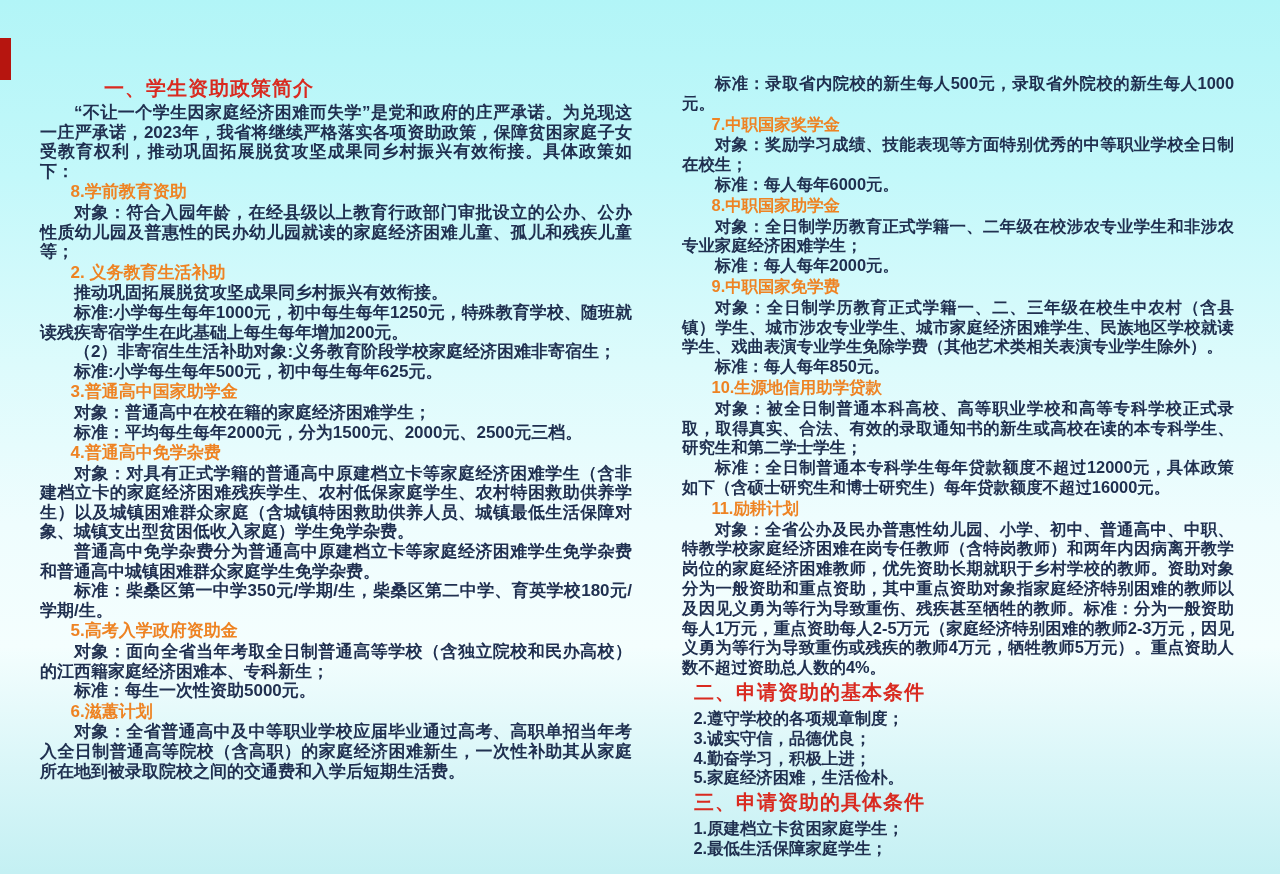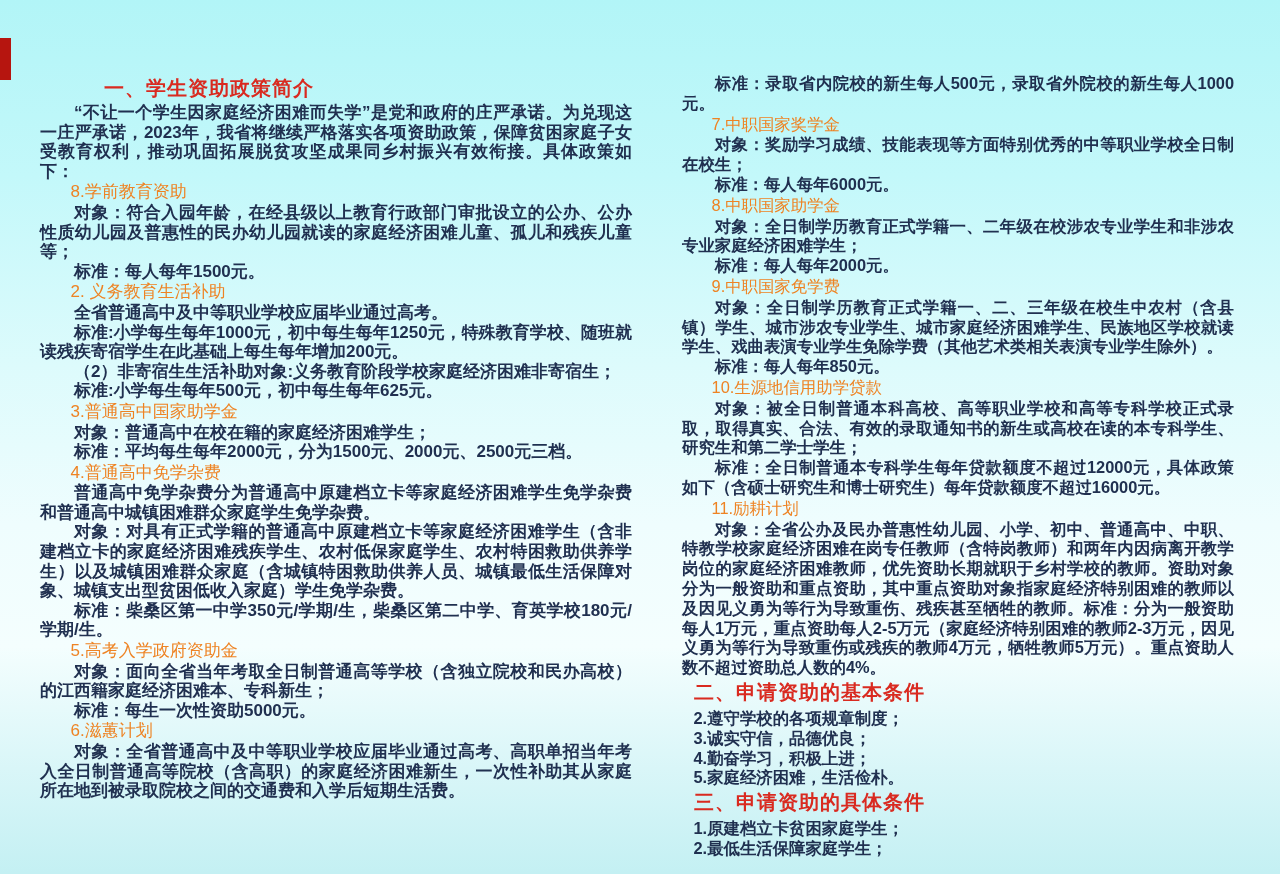--- a/index.html
+++ b/index.html
@@ -33,21 +33,21 @@
     text-align:justify;
     letter-spacing:0;
     margin-top:40px;
   }
   .col-left{left:40px;width:592px;font-size:17px;line-height:19.6px;}
   .col-right{left:682px;width:552px;font-size:16.4px;line-height:19.8px;}
   .blk{margin:0;}
   .para{text-indent:2em;}
   .heading-orange{
     color:var(--heading-orange);
-    font-weight:400;
+    font-weight:700;
     text-indent:1.8em;
     margin:1px 0;
   }
   .heading-red{
     color:var(--heading-red);
     font-weight:700;
     font-size:20px;
     line-height:24px;
     margin:2px 0 3px 0;
     text-indent:3.2em;
@@ -59,32 +59,31 @@
 </head>
 <body>
 
 <div class="page">
   <div class="edge-mark"></div>
   <div class="col col-left">
       <div class="blk heading-red">一、学生资助政策简介</div>
       <div class="blk para">“不让一个学生因家庭经济困难而失学”是党和政府的庄严承诺。为兑现这一庄严承诺，2023年，我省将继续严格落实各项资助政策，保障贫困家庭子女受教育权利，推动巩固拓展脱贫攻坚成果同乡村振兴有效衔接。具体政策如下：</div>
       <div class="blk heading-orange">8.学前教育资助</div>
       <div class="blk para">对象：符合入园年龄，在经县级以上教育行政部门审批设立的公办、公办性质幼儿园及普惠性的民办幼儿园就读的家庭经济困难儿童、孤儿和残疾儿童等；</div>
-      <div class="blk para">标准：每人每年1500元。</div>
       <div class="blk heading-orange">2. 义务教育生活补助</div>
-      <div class="blk para">全省普通高中及中等职业学校应届毕业通过高考。</div>
+      <div class="blk para">推动巩固拓展脱贫攻坚成果同乡村振兴有效衔接。</div>
       <div class="blk para">标准:小学每生每年1000元，初中每生每年1250元，特殊教育学校、随班就读残疾寄宿学生在此基础上每生每年增加200元。</div>
       <div class="blk para">（2）非寄宿生生活补助对象:义务教育阶段学校家庭经济困难非寄宿生；</div>
       <div class="blk para">标准:小学每生每年500元，初中每生每年625元。</div>
       <div class="blk heading-orange">3.普通高中国家助学金</div>
       <div class="blk para">对象：普通高中在校在籍的家庭经济困难学生；</div>
       <div class="blk para">标准：平均每生每年2000元，分为1500元、2000元、2500元三档。</div>
       <div class="blk heading-orange">4.普通高中免学杂费</div>
+      <div class="blk para">对象：对具有正式学籍的普通高中原建档立卡等家庭经济困难学生（含非建档立卡的家庭经济困难残疾学生、农村低保家庭学生、农村特困救助供养学生）以及城镇困难群众家庭（含城镇特困救助供养人员、城镇最低生活保障对象、城镇支出型贫困低收入家庭）学生免学杂费。</div>
       <div class="blk para">普通高中免学杂费分为普通高中原建档立卡等家庭经济困难学生免学杂费和普通高中城镇困难群众家庭学生免学杂费。</div>
-      <div class="blk para">对象：对具有正式学籍的普通高中原建档立卡等家庭经济困难学生（含非建档立卡的家庭经济困难残疾学生、农村低保家庭学生、农村特困救助供养学生）以及城镇困难群众家庭（含城镇特困救助供养人员、城镇最低生活保障对象、城镇支出型贫困低收入家庭）学生免学杂费。</div>
       <div class="blk para">标准：柴桑区第一中学350元/学期/生，柴桑区第二中学、育英学校180元/学期/生。</div>
       <div class="blk heading-orange">5.高考入学政府资助金</div>
       <div class="blk para">对象：面向全省当年考取全日制普通高等学校（含独立院校和民办高校）的江西籍家庭经济困难本、专科新生；</div>
       <div class="blk para">标准：每生一次性资助5000元。</div>
       <div class="blk heading-orange">6.滋蕙计划</div>
       <div class="blk para">对象：全省普通高中及中等职业学校应届毕业通过高考、高职单招当年考入全日制普通高等院校（含高职）的家庭经济困难新生，一次性补助其从家庭所在地到被录取院校之间的交通费和入学后短期生活费。</div>
     </div>
   <div class="col col-right">
       <div class="blk para">标准：录取省内院校的新生每人500元，录取省外院校的新生每人1000元。</div>
       <div class="blk heading-orange">7.中职国家奖学金</div>

